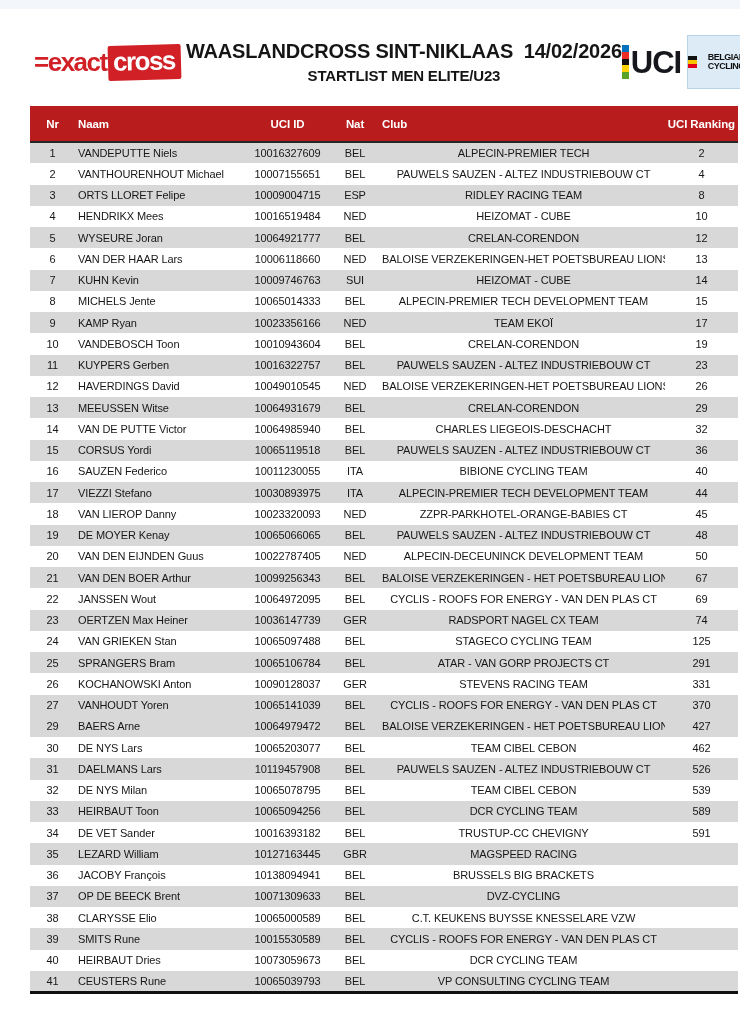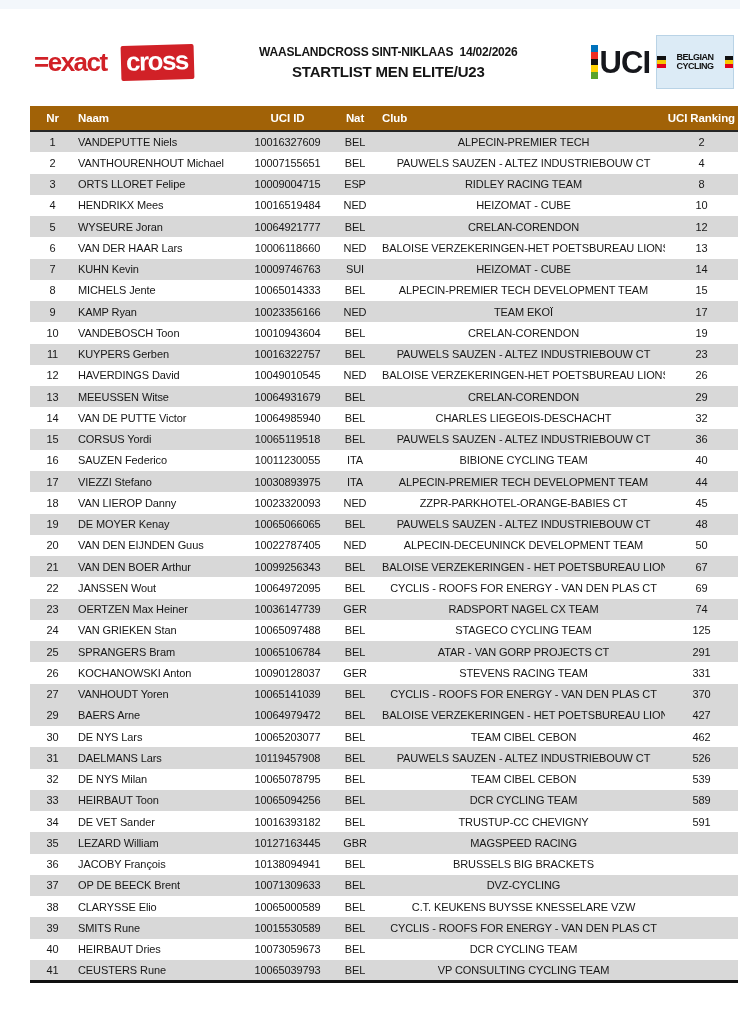--- a/index.html
+++ b/index.html
@@ -24,33 +24,33 @@
   }
   .logo-exact {
     width: 152px;
     display: flex;
     align-items: center;
     font-weight: bold;
     font-size: 26px;
     letter-spacing: -1.5px;
     flex-shrink: 0;
   }
-  .exact-part { margin-right: 14px; }
+  .exact-part { margin-right: 1px; }
   .cross-part {
     color: #fff;
     padding: 1px 6px 3px 5px;
     transform: rotate(-1.5deg);
     border-radius: 2px;
   }
   .titles {
     flex: 1;
     text-align: center;
     color: #151515;
   }
-  .title1 { font-size: 12px; font-weight: bold; white-space: pre; letter-spacing: -0.2px; }
+  .title1 { font-size: 20px; font-weight: bold; white-space: pre; letter-spacing: -0.2px; }
   .title2 { font-size: 15px; font-weight: bold; margin-top: 4px; letter-spacing: -0.2px; }
   .logos-right {
     display: flex;
     align-items: center;
     flex-shrink: 0;
     margin-right: 2px;
   }
   .uci-logo { display: flex; align-items: center; margin-right: 6px; }
   .uci-stripes { display: flex; flex-direction: column; width: 7px; height: 34px; margin-right: 2px; }
   .uci-stripes span { flex: 1; }
@@ -83,25 +83,25 @@
   }
   
   table.startlist {
     border-collapse: collapse;
     width: 708px;
     margin: 13px 2px 0 30px;
     border-bottom: 3px solid #101010;
     table-layout: fixed;
   }
   thead th {
-    background: #a16207;
+    background: #b91c1c;
     color: #ffffff;
     font-size: 11.5px;
     font-weight: bold;
-    height: 25px;
+    height: 36px;
     padding: 0;
     border-bottom: 2px solid #262626;
     letter-spacing: -0.1px;
   }
   tbody td {
     font-size: 11px;
     color: #171717;
     height: 21.25px;
     padding: 0;
     letter-spacing: -0.1px;

